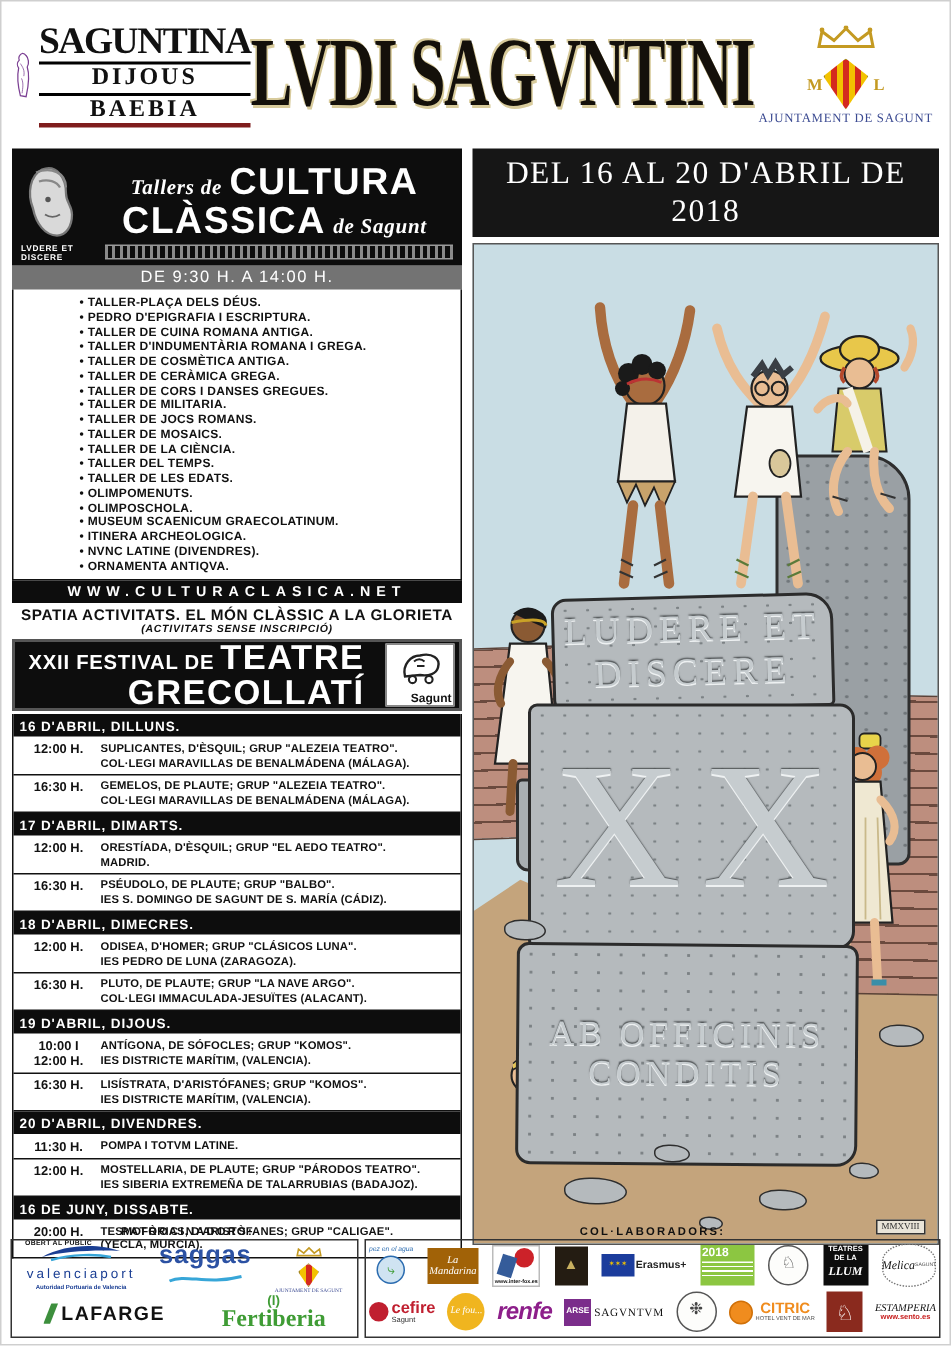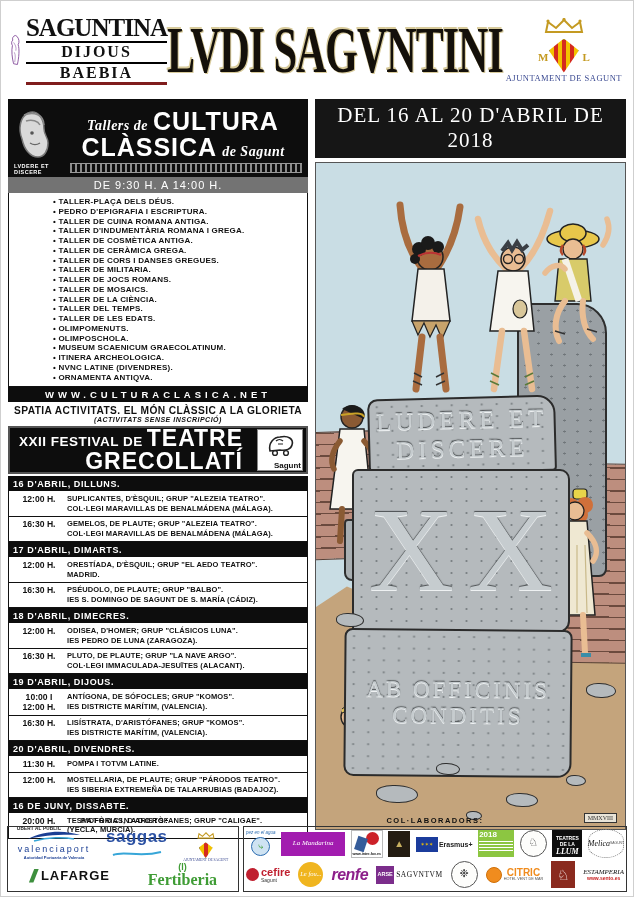--- a/index.html
+++ b/index.html
@@ -111,34 +111,34 @@
   .laf-mark{width:10px;height:14px;background:#3d8f3d;clip-path:polygon(0 100%,55% 0,100% 0,45% 100%);}
   .laf-text{font-weight:700;font-size:13px;letter-spacing:1px;color:#111;}
   .fert{color:#3f9c35;font-weight:700;}
   .fert-mark{display:block;font-size:9px;}
   .fert-text{font-size:16px;font-family:"Liberation Serif",serif;}
   .cl-row{display:flex;align-items:center;justify-content:space-between;height:31px;gap:2px;}
   .chip{text-align:center;line-height:1;}
   .pez-circ{width:17px;height:17px;border-radius:50%;background:#cfe3f2;border:1.5px solid #2b6cb0;margin:1px auto 0 auto;
             color:#3f9c35;font-size:9px;line-height:16px;}
   .pez-t{color:#2b6cb0;font-size:4.5px;font-style:italic;}
-  .mand{width:64px;height:24px;background:#a21caf;color:#fff;font-family:"Liberation Serif",serif;font-style:italic;
+  .mand{width:34px;height:24px;background:#a16207;color:#fff;font-family:"Liberation Serif",serif;font-style:italic;
         font-size:7px;display:flex;align-items:center;justify-content:center;}
   .ifox{position:relative;width:30px;height:26px;border:0.5px solid #bbb;}
   .ifox-c{position:absolute;right:3px;top:1px;width:13px;height:13px;border-radius:50%;background:#cc2229;}
   .ifox-s{position:absolute;left:4px;top:6px;width:10px;height:14px;background:#355c9a;transform:rotate(18deg);}
   .ifox-t{position:absolute;bottom:0;left:0;right:0;font-size:3.6px;font-weight:700;}
   .carq{width:22px;height:26px;background:#241c12;color:#c8b060;font-size:10px;display:flex;align-items:center;justify-content:center;}
   .eu{width:22px;height:15px;background:#1b3c9c;color:#f2c200;font-size:5px;line-height:15px;display:inline-block;vertical-align:middle;}
   .eras-t{font-size:7px;font-weight:700;color:#222;vertical-align:middle;margin-left:1px;}
   .y18{width:36px;height:27px;background:#8cc641;color:#fff;padding:1px;box-sizing:border-box;}
   .y18-t{font-size:8px;font-weight:700;text-align:left;}
   .y18-bars{height:10px;background:repeating-linear-gradient(0deg,#fff 0 1px,transparent 1px 3px);margin-top:2px;}
   .seal{width:25px;height:25px;border-radius:50%;border:1.5px solid #555;color:#444;font-size:11px;line-height:23px;text-align:center;background:#fdfdfb;}
-  .tllum{width:30px;height:27px;background:#0d0d0d;color:#fff;font-size:5px;font-weight:700;line-height:1.25;display:flex;flex-direction:column;justify-content:flex-end;}
+  .tllum{width:30px;height:27px;background:#0d0d0d;color:#fff;font-size:5px;font-weight:700;line-height:1.25;display:flex;flex-direction:column;justify-content:flex-start;}
   .tllum .l3{font-size:8px;font-family:"Liberation Serif",serif;font-style:italic;}
   .melica{width:34px;height:27px;border:1px dotted #777;border-radius:50% / 40%;display:flex;flex-direction:row;align-items:center;justify-content:center;}
   .mel-t{font-family:"Liberation Serif",serif;font-style:italic;font-size:8px;}
   .mel-s{font-size:3.4px;color:#555;margin-top:1px;}
   .cef{display:flex;align-items:center;gap:2px;}
   .cef-c{width:13px;height:13px;border-radius:50%;background:#c01f2f;}
   .cef-t{color:#c01f2f;font-weight:700;font-size:11px;}
   .cef-s{font-size:5px;color:#333;text-align:left;}
   .lefou{width:25px;height:25px;border-radius:50%;background:#f0b51f;color:#fff;font-family:"Liberation Serif",serif;
          font-style:italic;font-size:6.5px;display:flex;align-items:center;justify-content:center;}

